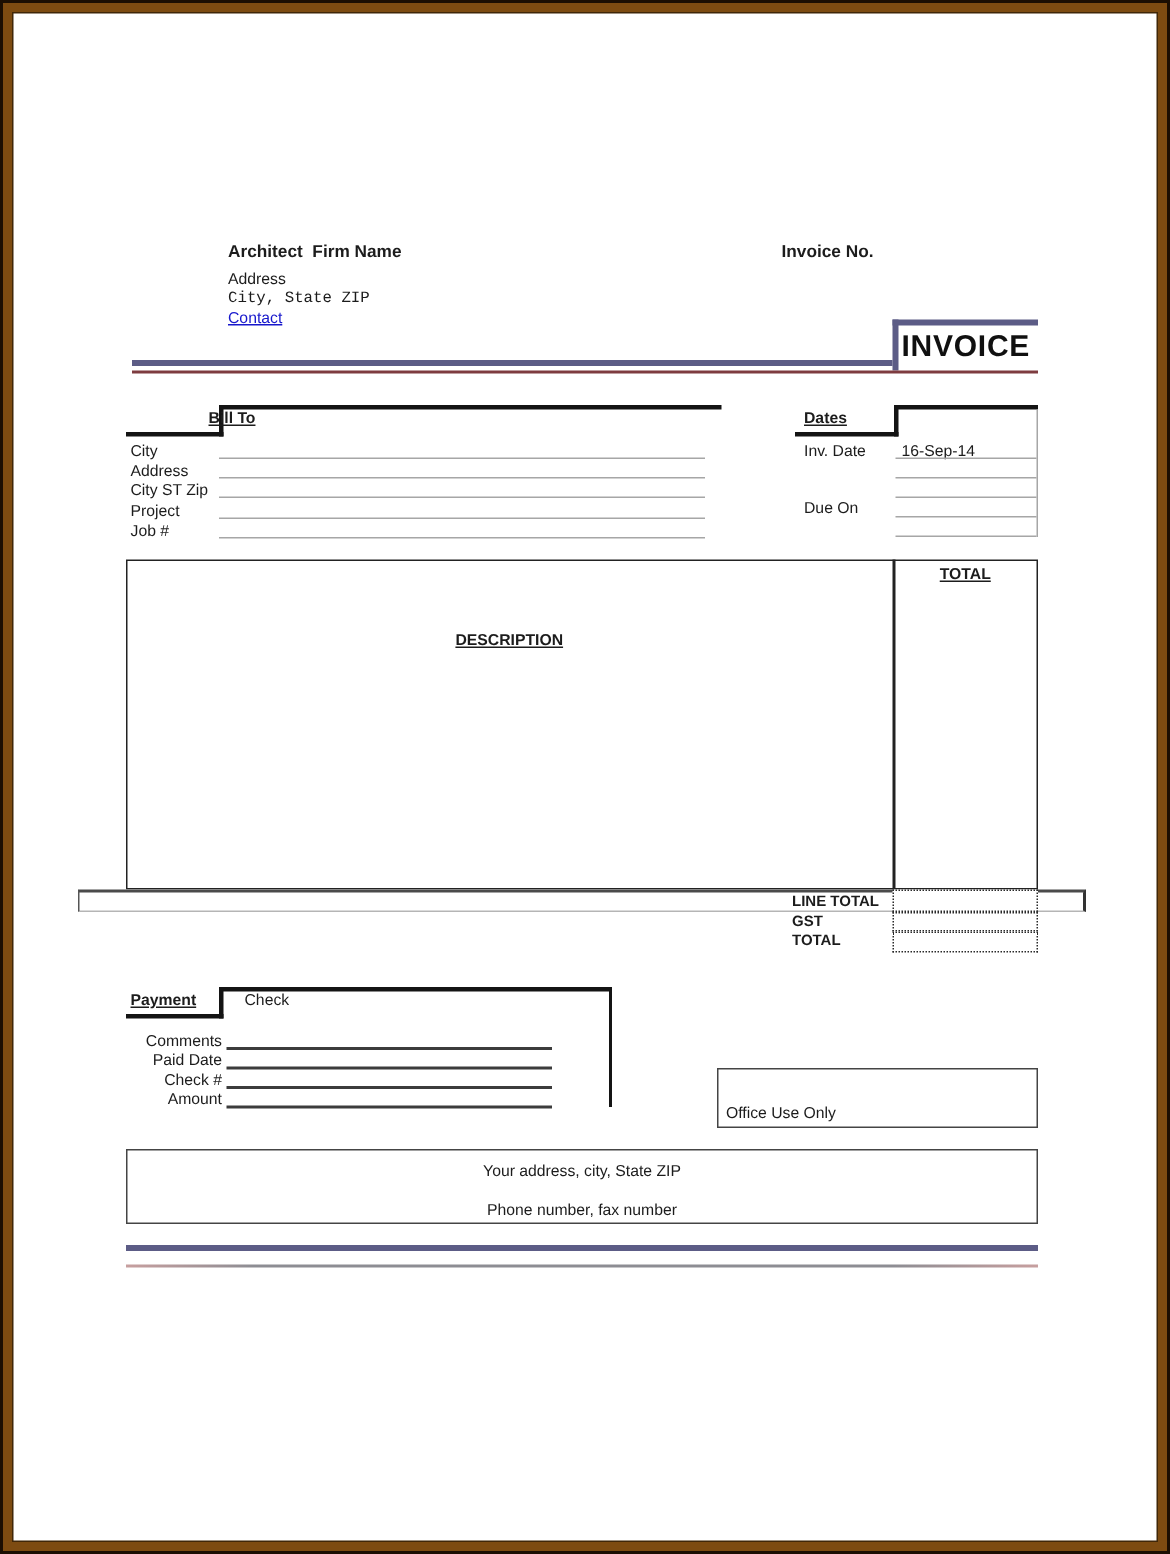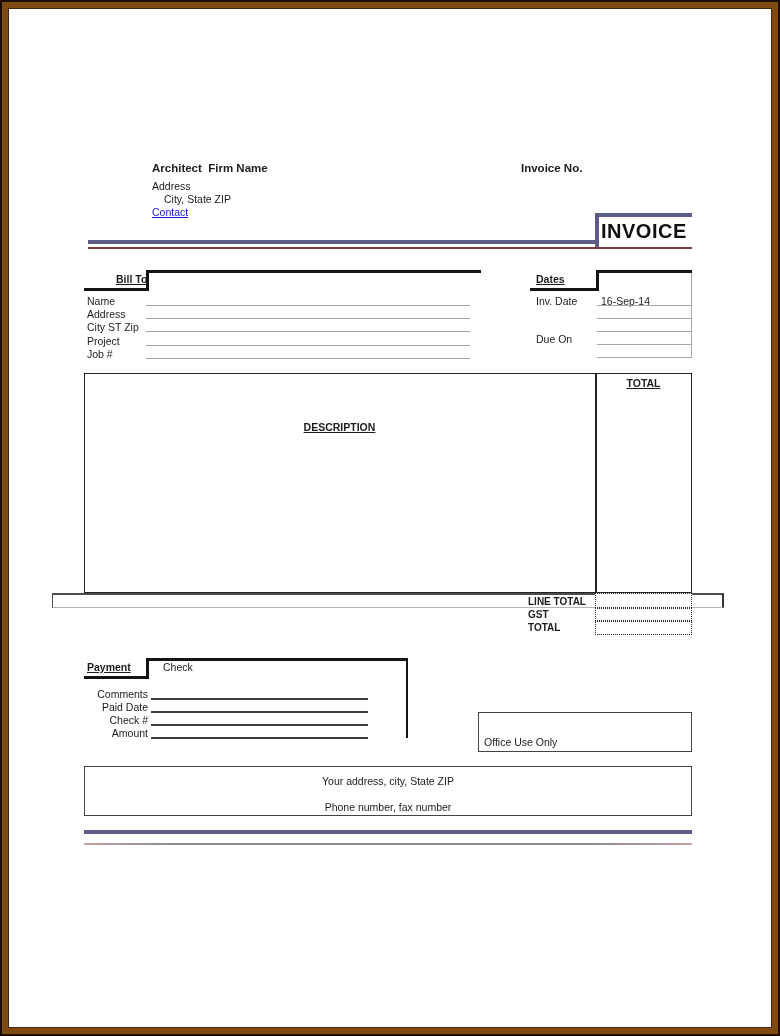--- a/index.html
+++ b/index.html
@@ -28,35 +28,35 @@
   .center{text-align:center;}
 </style>
 </head>
 <body>
 
 <div id="root">
 
   <div class="lbl bold" style="left:152px;top:162px;font-size:11.5px;white-space:pre;">Architect  Firm Name</div>
   <div class="lbl bold" style="left:521px;top:162px;font-size:11.5px;">Invoice No.</div>
   <div class="lbl" style="left:152px;top:180px;">Address</div>
-  <div class="lbl" style="left:164px;top:193px;">City, State ZIP</div>
+  <div class="lbl" style="left:152px;top:193px;font-family:Liberation Mono, monospace;">City, State ZIP</div>
   <div class="lbl link" style="left:152px;top:206px;">Contact</div>
 
   <div class="abs slate" style="left:595px;top:213px;width:97px;height:3.5px;"></div>
   <div class="abs slate" style="left:595px;top:213px;width:4px;height:34px;"></div>
   <div class="abs slate" style="left:88px;top:240px;width:507px;height:4px;"></div>
   <div class="lbl bold" style="left:601px;top:219px;font-size:20px;letter-spacing:0.5px;line-height:24px;color:#101010;">INVOICE</div>
   <div class="abs maroon" style="left:88px;top:247px;width:604px;height:2px;"></div>
 
   <div class="abs tabline" style="left:146px;top:270px;width:335px;"></div>
   <div class="abs tabline" style="left:146px;top:270px;width:3px;height:21px;"></div>
   <div class="abs tabline" style="left:84px;top:288px;width:65px;"></div>
-  <div class="lbl bold und" style="left:75px;top:273px;padding-left:41px;">Bill To</div>
+  <div class="lbl bold und" style="left:98px;top:273px;padding-left:41px;">Bill To</div>
 
-  <div class="lbl" style="left:87px;top:295px;">Name</div>
+  <div class="lbl" style="left:87px;top:295px;">City</div>
   <div class="fieldline" style="left:146px;top:305px;width:324px;"></div>
   <div class="lbl" style="left:87px;top:308px;">Address</div>
   <div class="fieldline" style="left:146px;top:318px;width:324px;"></div>
   <div class="lbl" style="left:87px;top:321px;">City ST Zip</div>
   <div class="fieldline" style="left:146px;top:331px;width:324px;"></div>
   <div class="lbl" style="left:87px;top:335px;">Project</div>
   <div class="fieldline" style="left:146px;top:345px;width:324px;"></div>
   <div class="lbl" style="left:87px;top:348px;">Job #</div>
   <div class="fieldline" style="left:146px;top:358px;width:324px;"></div>
 

